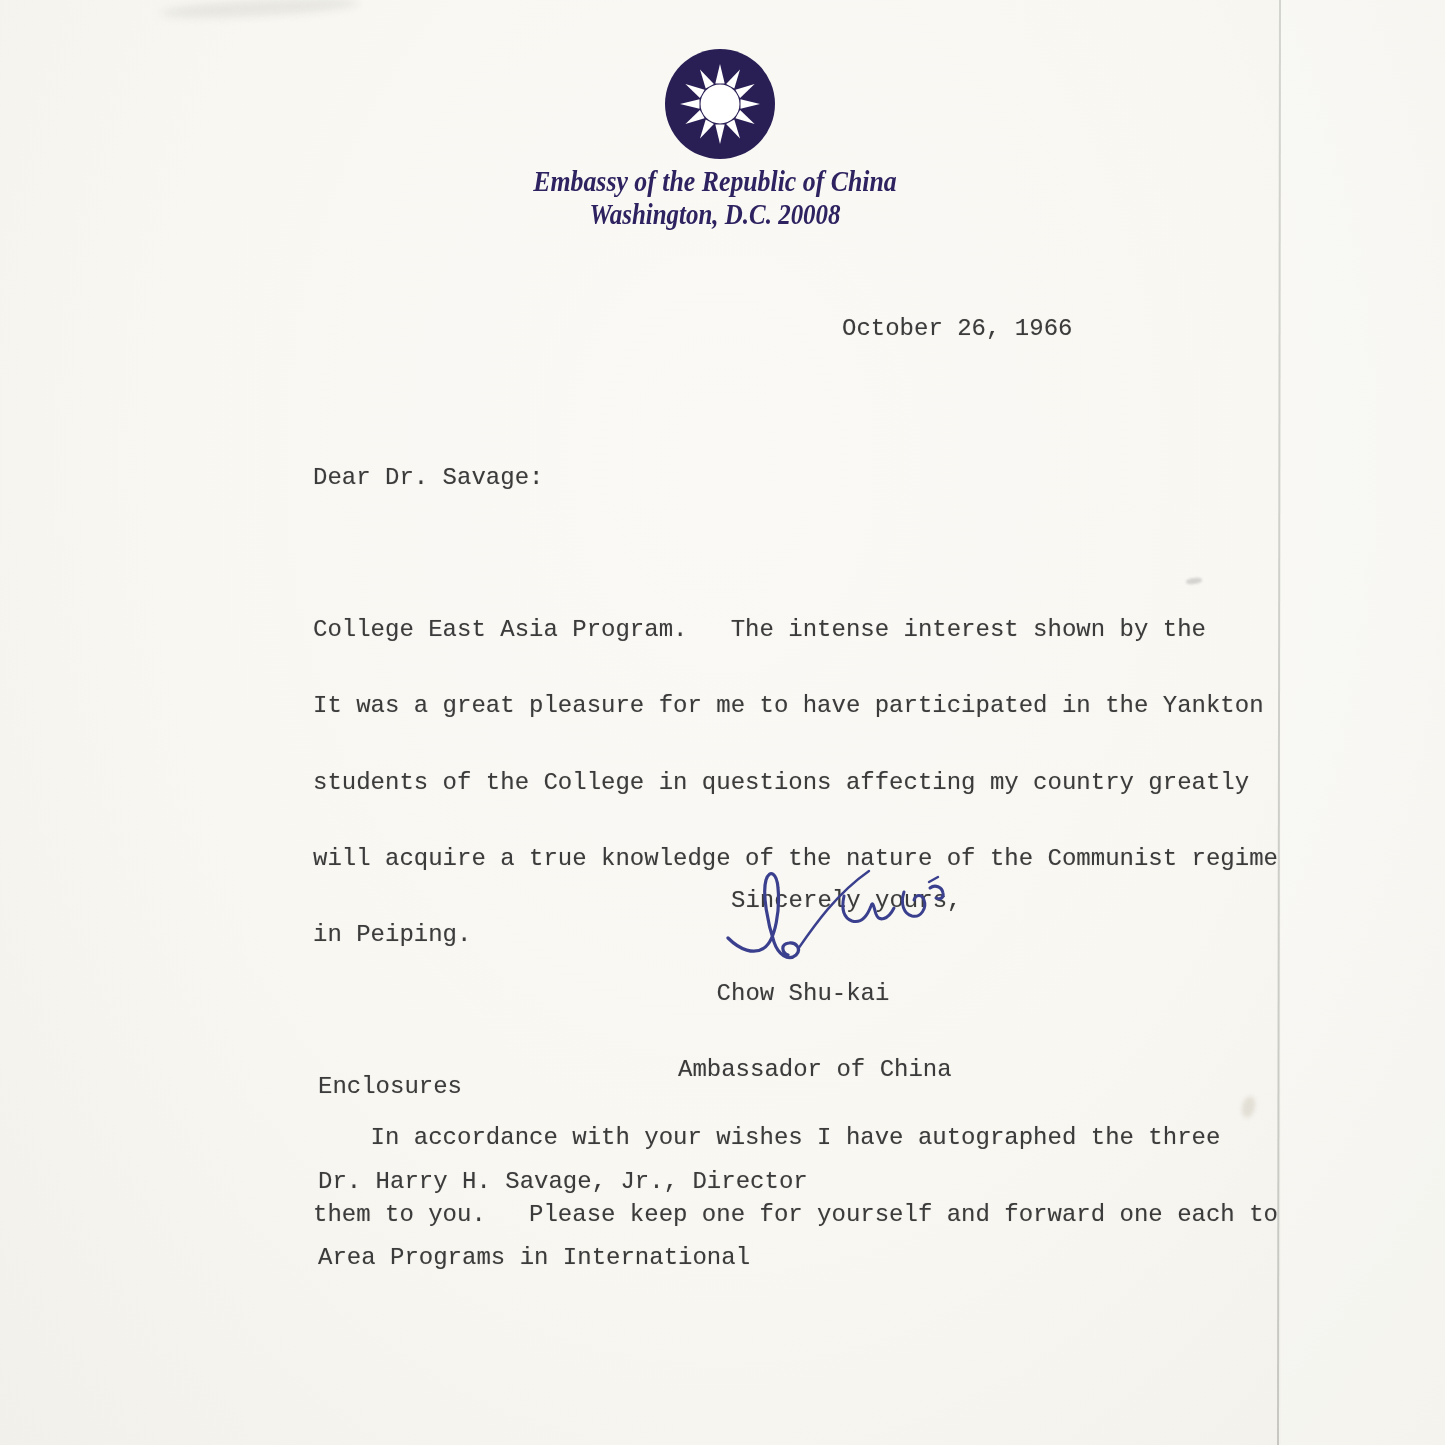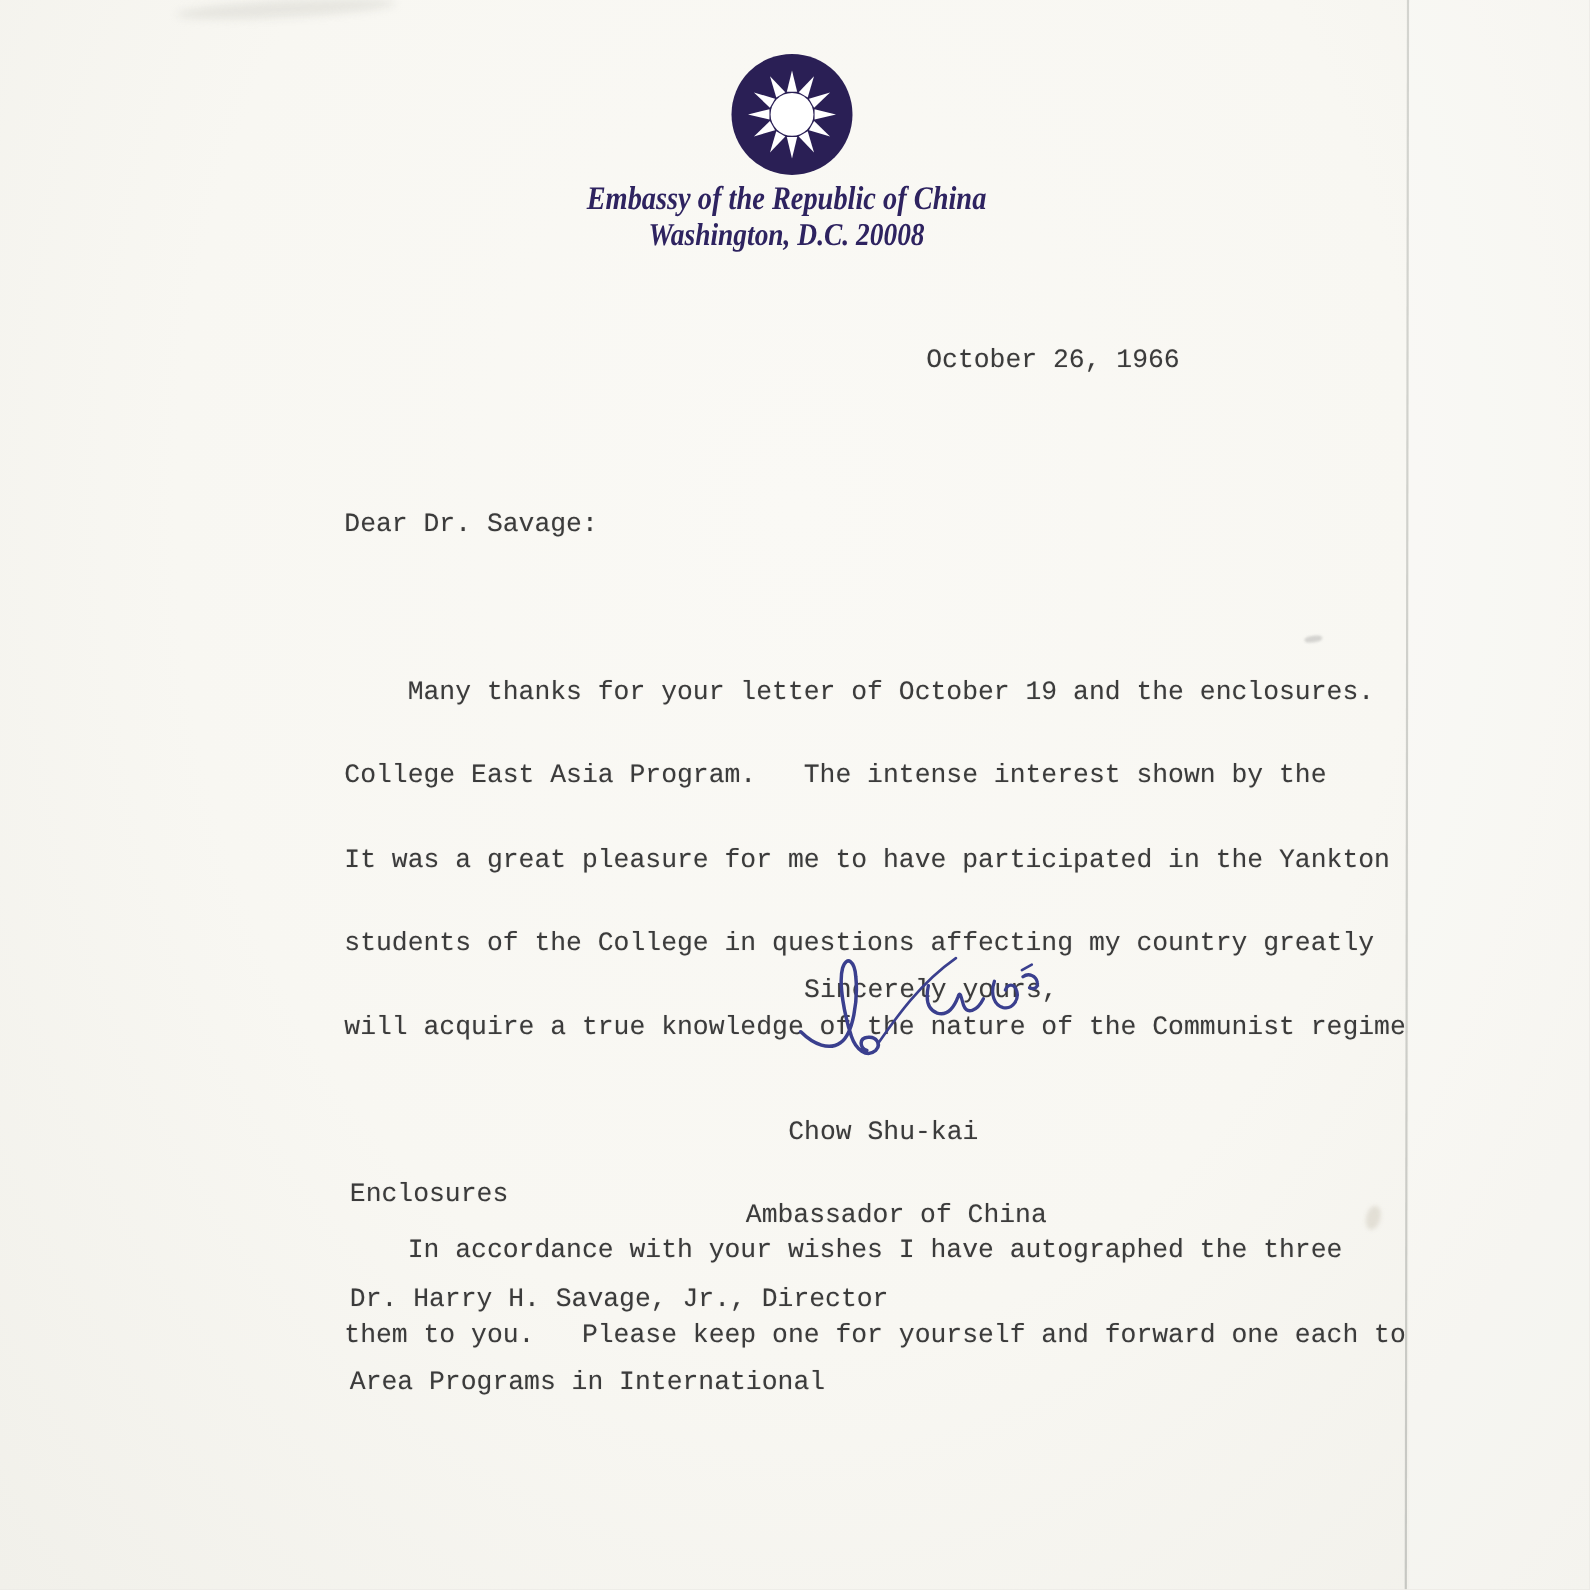--- a/index.html
+++ b/index.html
@@ -35,21 +35,21 @@
     background:rgba(185,185,180,0.28); filter:blur(4px); transform:rotate(-3deg);
   }
   .smudge-mid {
     left:1186px; top:578px; width:16px; height:6px; border-radius:40%;
     background:rgba(130,130,128,0.30); filter:blur(1px); transform:rotate(-8deg);
   }
   .smudge-low {
     left:1242px; top:1096px; width:13px; height:22px; border-radius:50%;
     background:rgba(208,202,188,0.5); filter:blur(2px); transform:rotate(14deg);
   }
-  .sig-name-block { left:678px; top:966px; width:250px; text-align:center; }
+  .sig-name-block { left:678px; top:930px; width:250px; text-align:center; }
 </style>
 </head>
 <body>
 
 <div class="page">
 
   <div class="abs smudge-top"></div>
   <div class="abs right-strip"></div>
   <div class="abs crease"></div>
   <div class="abs smudge-mid"></div>
@@ -75,25 +75,25 @@
   </svg>
 
   <div class="abs lh-text org1" style="color: rgb(46, 35, 96);">Embassy of the Republic of China</div>
   <div class="abs lh-text org2" style="color: rgb(46, 35, 96);">Washington, D.C. 20008</div>
 
   <div class="abs tw" style="left: 842px; top: 316px; color: rgb(59, 59, 59);">October 26, 1966</div>
 
   <div class="abs tw body-block" style="color: rgb(59, 59, 59);">
     <div class="line">Dear Dr. Savage:</div>
     <div class="para">
-      <div class="line">    Many thanks for your letter of October 19 and the enclosures.</div>
       <div class="line">College East Asia Program.   The intense interest shown by the</div>
       <div class="line">It was a great pleasure for me to have participated in the Yankton</div>
       <div class="line">students of the College in questions affecting my country greatly</div>
       <div class="line">will acquire a true knowledge of the nature of the Communist regime</div>
+      <div class="line">in Peiping.</div>
     </div>
     <div class="para">
       <div class="line">    In accordance with your wishes I have autographed the three</div>
       <div class="line">them to you.   Please keep one for yourself and forward one each to</div>
       
     </div>
     
   </div>
 
   <div class="abs tw" style="left: 731px; top: 843px; color: rgb(59, 59, 59); margin-top: 45px;">Sincerely yours,</div>

